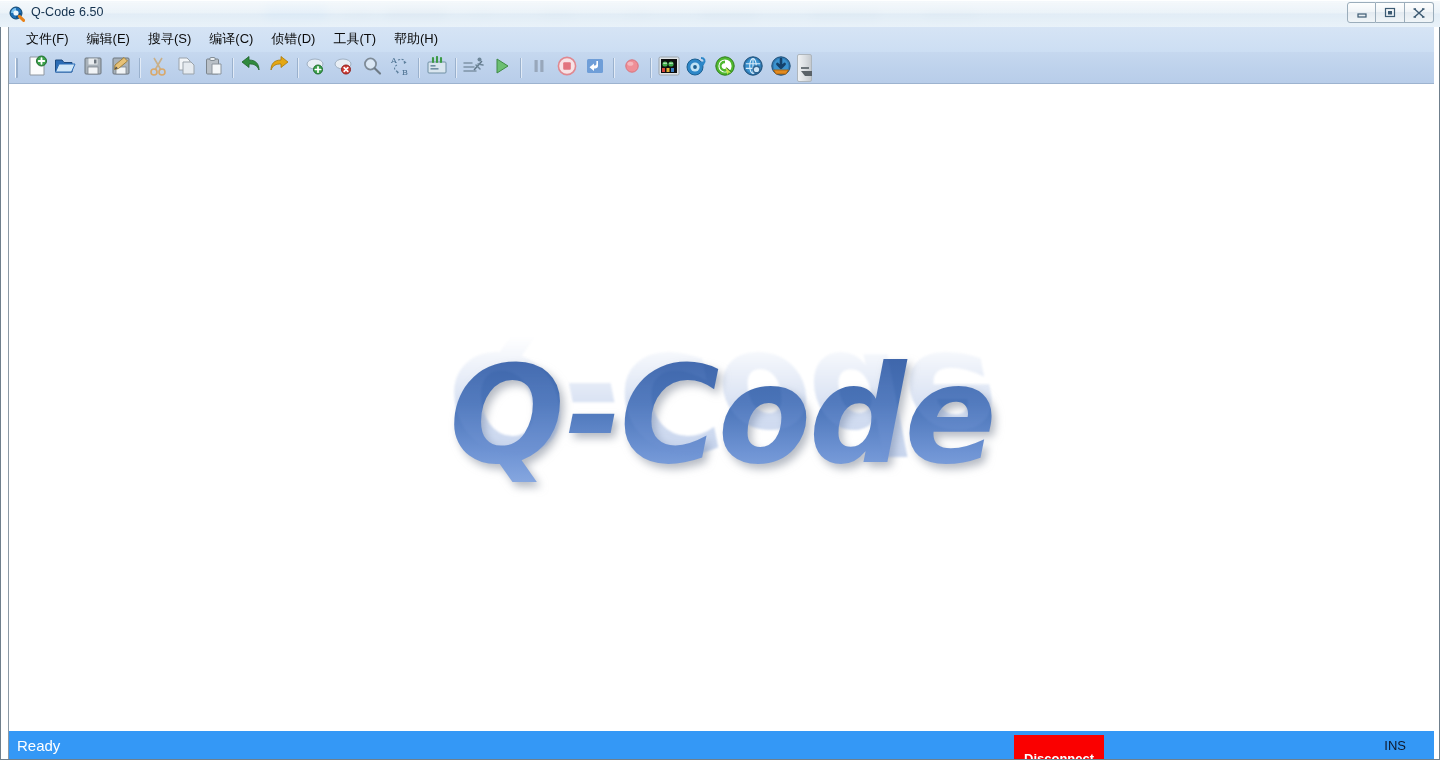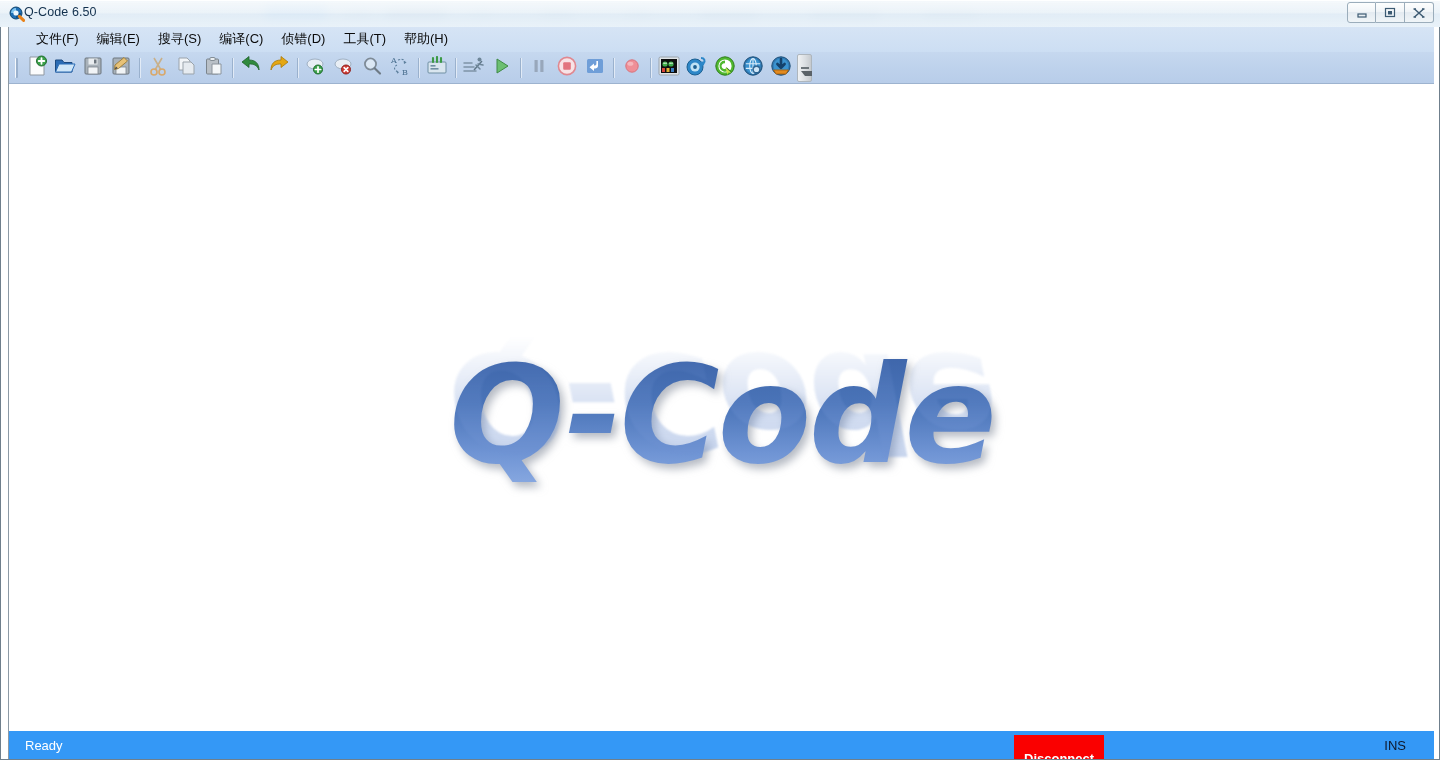--- a/index.html
+++ b/index.html
@@ -54,21 +54,21 @@
     height: 1px;
     background: rgba(255,255,255,.9);
   }
   #app-icon {
     position: absolute;
     left: 9px; top: 6px;
     width: 16px; height: 16px;
   }
   #title-text {
     position: absolute;
-    left: 24px; top: 5px;
+    left: 31px; top: 5px;
     font-size: 12.5px;
     color: #12304d;
     letter-spacing: .1px;
     white-space: nowrap;
   }
   
   .winbtns {
     position: absolute;
     top: 2px;
     right: 6px;
@@ -121,21 +121,21 @@
 
   
   #menubar {
     position: absolute;
     left: 0; top: 0;
     width: 1426px;
     height: 25px;
     background: linear-gradient(180deg, #d6e4f5 0%, #ccdef3 100%);
     display: flex;
     align-items: center;
-    padding-left: 18px;
+    padding-left: 8px;
     box-sizing: border-box;
   }
   .menu-item {
     font-size: 13px;
     color: #0a0a0a;
     padding: 3px 9px 4px 9px;
     white-space: nowrap;
     cursor: default;
   }
 
@@ -260,23 +260,22 @@
     height: 29px;
     background: #3498f6;
     border-top: 1px solid #ffffff;
     box-sizing: border-box;
     display: flex;
     align-items: center;
   }
   #status-ready {
     position: absolute;
     left: 8px;
-    font-size: 13px;
+    font-size: 15px;
     color: #ffffff;
-    margin-left: 8px;
   }
   #status-connection {
     position: absolute;
     left: 1005px;
     top: 4px;
     background: #fa0000;
     color: #ffffff;
     font-size: 13px;
     font-weight: bold;
     padding: 16px 10px 3px 10px;

